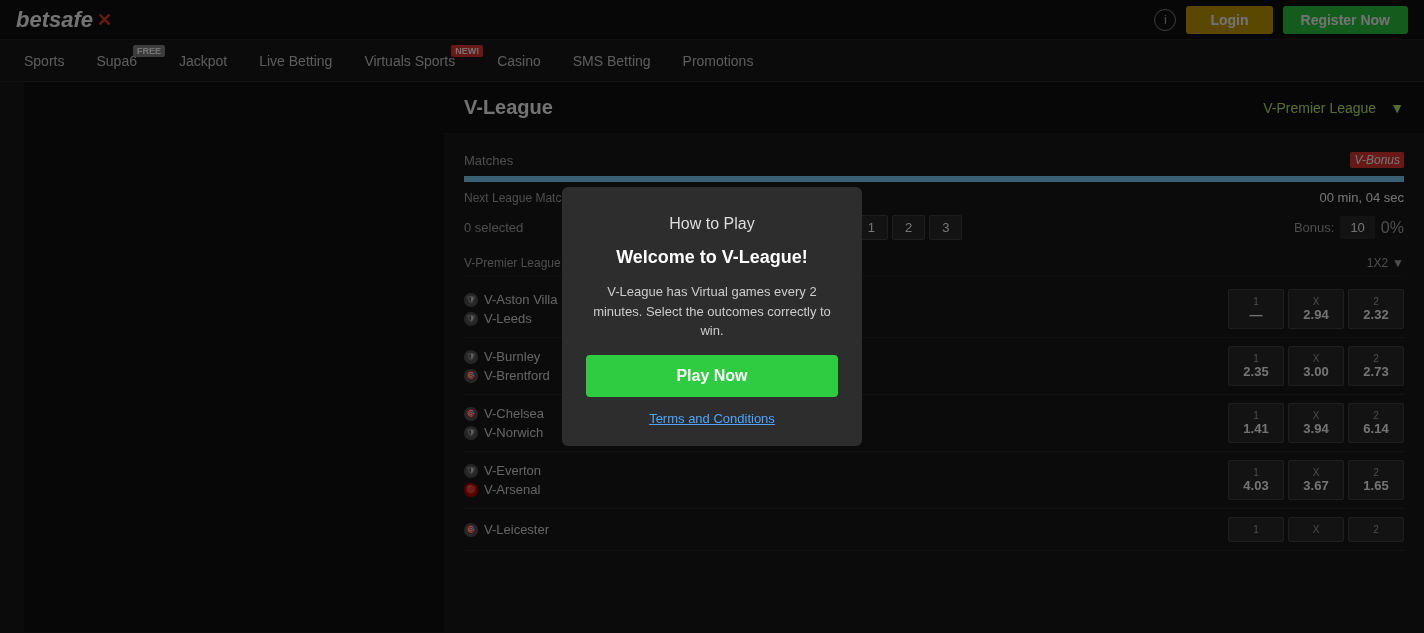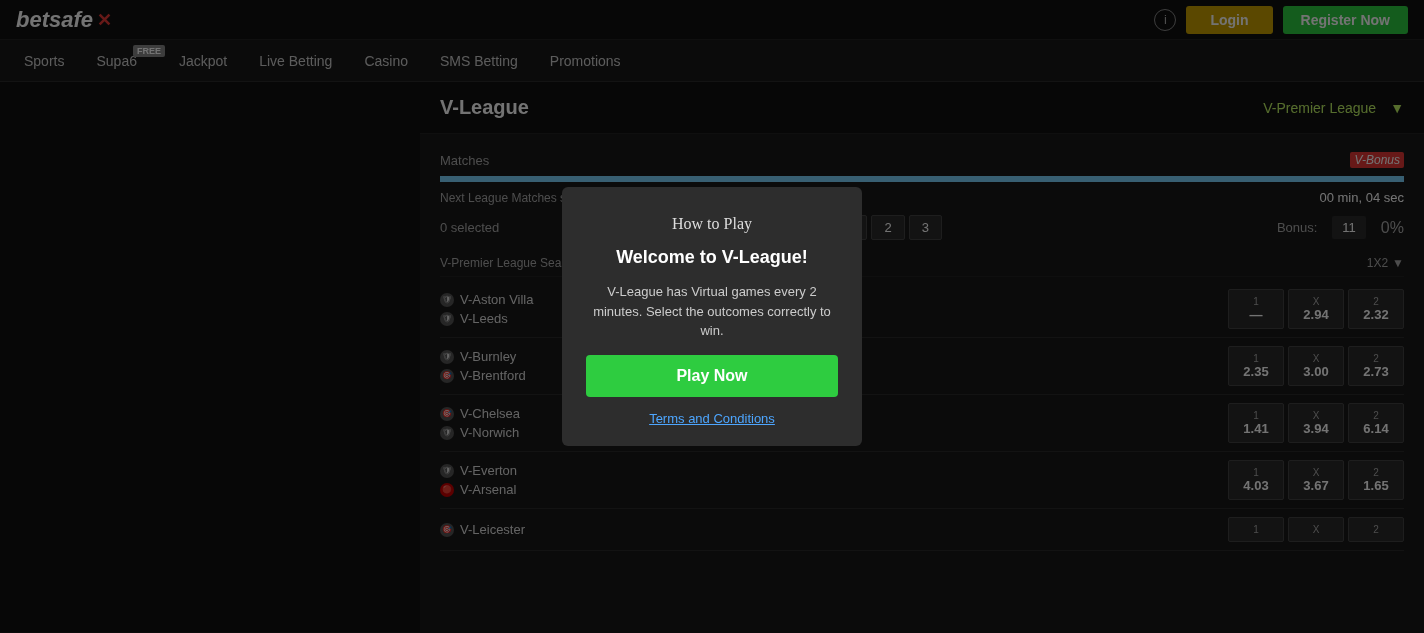--- a/index.html
+++ b/index.html
@@ -121,20 +121,21 @@
       position: absolute;
       top: 2px;
       right: -4px;
       font-weight: bold;
     }
 
     
     .main {
       display: flex;
       min-height: 550px;
+      margin-left: 24px;
     }
 
     
     .sidebar {
       width: 420px;
       background: #111;
       padding: 0;
       flex-shrink: 0;
     }
 
@@ -220,21 +221,21 @@
       color: #fff;
       border: 1px solid #444;
       padding: 4px 12px;
       font-size: 13px;
       cursor: pointer;
       border-radius: 2px;
     }
     .bonus-area {
       display: flex;
       align-items: center;
-      gap: 15px;
+      gap: 6px;
     }
     .bonus-label {
       color: #aaa;
       font-size: 13px;
     }
     .bonus-value {
       background: #2a2a2a;
       color: #fff;
       padding: 4px 10px;
       font-size: 13px;
@@ -345,21 +346,20 @@
       display: flex;
       flex-direction: column;
       align-items: center;
       gap: 14px;
       position: relative;
     }
     .modal-title {
       font-size: 16px;
       color: #ddd;
       text-align: right;
-      font-family: Liberation Serif, serif;
     }
     .modal-heading {
       font-size: 18px;
       font-weight: bold;
       color: #fff;
       text-align: center;
     }
     .modal-body {
       font-size: 13px;
       color: #ccc;
@@ -421,20 +421,24 @@
   </div>
   <div class="nav-item" style="position:relative;padding-right:24px;">
     <span>Supa6</span>
     <span class="badge-free">FREE</span>
   </div>
   <div class="nav-item">
     <span>Jackpot</span>
   </div>
   <div class="nav-item">
     <span>Live Betting</span>
+  </div>
+  <div class="nav-item" style="position:relative;padding-right:24px;">
+    <span>Virtuals Sports</span>
+    <span class="badge-new">NEW!</span>
   </div>
   <div class="nav-item">
     <span>Casino</span>
   </div>
   <div class="nav-item">
     <span>SMS Betting</span>
   </div>
   <div class="nav-item">
     <span>Promotions</span>
   </div>
@@ -470,21 +474,21 @@
 
       <div class="bet-controls">
         <span class="selected-label">0 selected</span>
         <div class="num-buttons">
           <button class="num-btn">1</button>
           <button class="num-btn">2</button>
           <button class="num-btn">3</button>
         </div>
         <div class="bonus-area">
           <span class="bonus-label">Bonus:</span>
-          <span class="bonus-value">11</span>
+          <span class="bonus-value">10</span>
           <span class="bonus-pct">0%</span>
         </div>
       </div>
 
       <div class="league-row">
         <span class="league-name">V-Premier League Season 10, Wee...</span>
         <div class="league-type">
           <span>1X2</span>
           <span>▼</span>
         </div>

